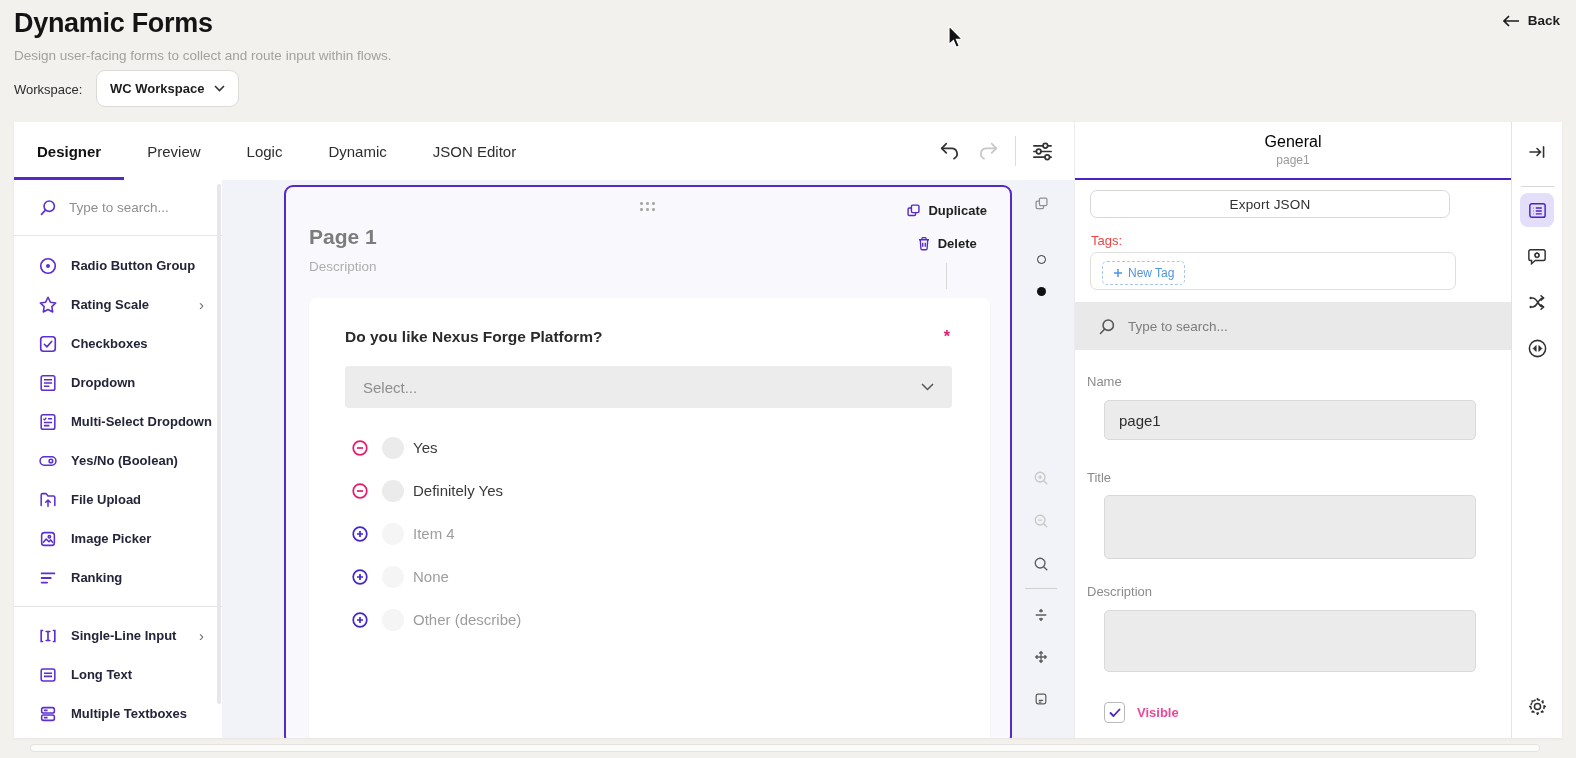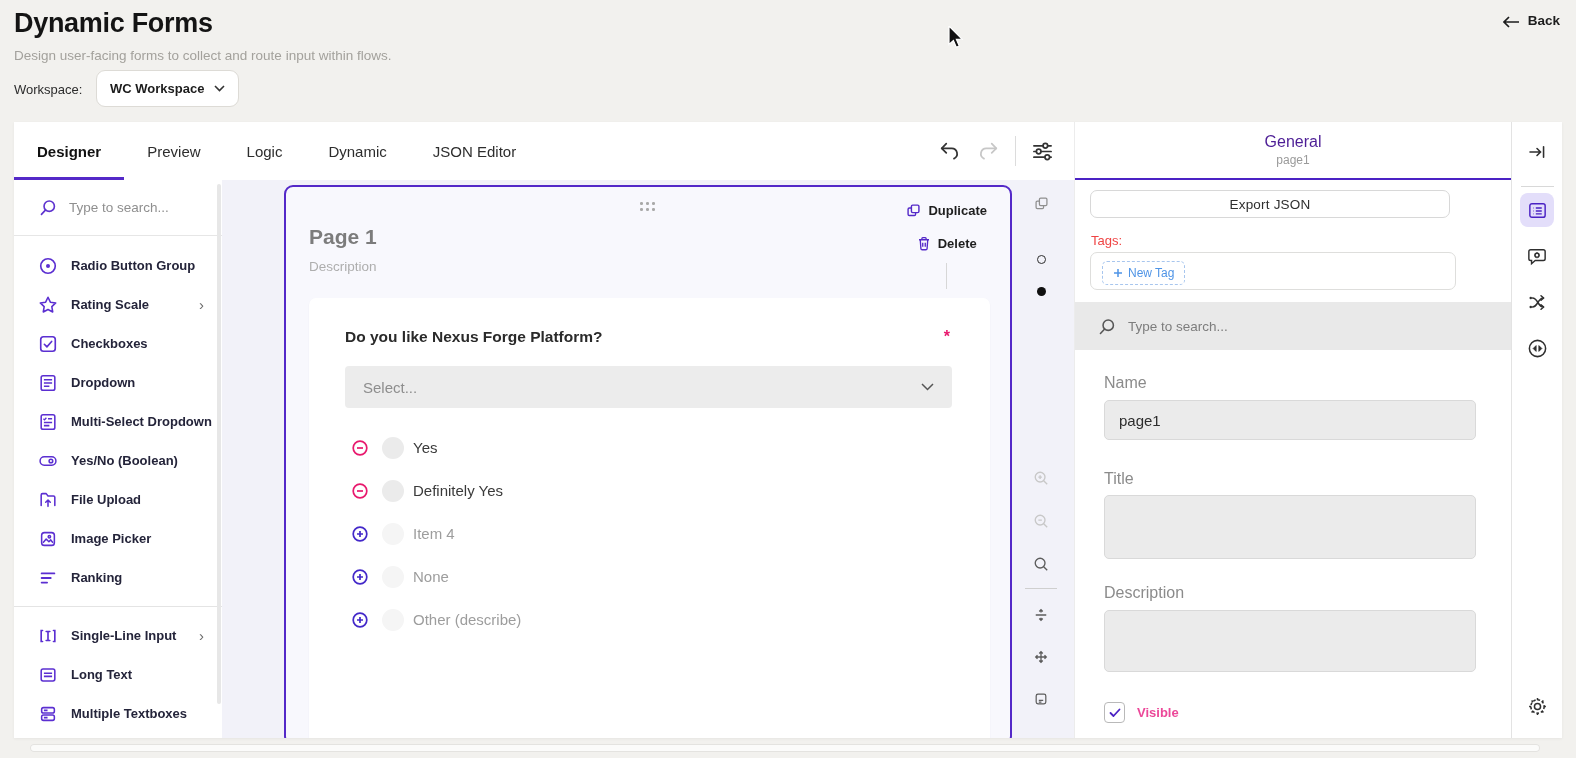--- a/index.html
+++ b/index.html
@@ -13,21 +13,21 @@
   
   .page-title { position:absolute; left:14px; top:8px; font-size:27px; font-weight:800; color:#141414; letter-spacing:-.3px; }
   .page-subtitle { position:absolute; left:14px; top:48px; font-size:13.5px; color:#a3a19c; }
   .workspace-label { position:absolute; left:14px; top:82px; font-size:13px; color:#2c2c2c; }
   .workspace-select {
     position:absolute; left:96px; top:70px; height:37px; min-width:122px;
     background:#fff; border:1px solid #dddbd6; border-radius:9px;
     display:flex; align-items:center; gap:10px; padding:0 13px;
     font-size:13px; font-weight:700; color:#1c1c1c; cursor:pointer;
   }
-  .back-btn { position:absolute; right:16px; top:13px; display:flex; align-items:flex-end; gap:8px;
+  .back-btn { position:absolute; right:16px; top:13px; display:flex; align-items:center; gap:8px;
     font-size:13.5px; font-weight:700; color:#1d1d1d; cursor:pointer; }
 
   
   .studio { position:absolute; left:14px; top:122px; width:1548px; height:616px;
     background:#fff; box-shadow:0 1px 3px rgba(0,0,0,.05); }
 
   
   .tabs-bar { position:absolute; left:0; top:0; width:1060px; height:58px; background:#fff; display:flex; align-items:stretch; }
   .tab { display:flex; align-items:center; padding:0 23px; font-size:15px; color:#2d2d2d; cursor:pointer; position:relative; }
   .tab.active { font-weight:700; color:#111; }
@@ -93,37 +93,37 @@
   .strip-icon { position:absolute; left:806px; width:26px; display:flex; justify-content:center; color:#8f8f8f; cursor:pointer; }
   .strip-icon.light { color:#c8c8c8; }
   .strip-icon.dark { color:#5c5c5c; }
   .strip-divider { position:absolute; left:803px; width:32px; height:1px; background:#cfcfcf; }
   .nav-dot-outline { width:9px; height:9px; border:1.6px solid #2e2e2e; border-radius:50%; }
   .nav-dot-filled { width:9px; height:9px; background:#101010; border-radius:50%; }
 
   
   .prop-panel { position:absolute; left:1060px; top:0; width:437px; bottom:0; background:#fff; border-left:1px solid #ececec; }
   .prop-header { height:58px; border-bottom:2px solid #4b22c4; display:flex; flex-direction:column; align-items:center; justify-content:center; }
-  .prop-title { font-size:16px; color:#4c1d95; }
+  .prop-title { font-size:16px; color:#000000; }
   .prop-subtitle { font-size:12px; color:#9a9a9a; margin-top:2px; }
   .prop-body { position:absolute; left:0; right:0; top:60px; bottom:0; }
   .export-btn { position:absolute; left:15px; top:8px; width:360px; height:28px; background:#fff;
     border:1px solid #d8d8d8; border-radius:7px; display:flex; align-items:center; justify-content:center;
     font-size:13.5px; color:#2f2f2f; letter-spacing:.2px; cursor:pointer; }
   .tags-label { position:absolute; left:16px; top:51px; font-size:13px; color:#ef4444; }
   .tags-box { position:absolute; left:15px; top:70px; width:366px; height:38px; border:1px solid #dededc; border-radius:7px; background:#fff; }
   .new-tag-btn { position:absolute; left:11px; top:8px; padding:4px 10px; border:1.5px dashed #a8c6ee; border-radius:5px;
     color:#4f94e6; font-size:12px; display:flex; align-items:center; gap:5px; cursor:pointer; }
   .prop-search { position:absolute; left:0; right:0; top:120px; height:48px; background:#e9e9e9;
     display:flex; align-items:center; gap:12px; padding:0 0 0 22px; }
   .prop-search svg { color:#565656; }
   .prop-search input { border:none; outline:none; background:transparent; font-size:13.5px; color:#444; width:260px;
     font-family:"Liberation Sans","DejaVu Sans",sans-serif; }
   .prop-search input::placeholder { color:#7d7d7d; }
-  .field-label { position:absolute; left:29px; font-size:16px; color:#8b8b8b; }
+  .field-label { position:absolute; left:12px; font-size:13px; color:#8b8b8b; }
   .field-input { position:absolute; left:29px; width:372px; background:#ebebeb; border:1px solid #d9d9d9;
     border-radius:5px; font-size:15px; color:#2e2e2e; padding:0 14px; outline:none;
     font-family:"Liberation Sans","DejaVu Sans",sans-serif; }
   textarea.field-input { resize:none; padding-top:8px; }
   .visible-row { position:absolute; left:29px; top:520px; display:flex; align-items:center; gap:12px; }
   .checkbox { width:21px; height:21px; background:#fff; border:1px solid #b9b9b9; border-radius:4px;
     display:flex; align-items:center; justify-content:center; color:#4b22c4; cursor:pointer; }
   .visible-label { font-size:13px; color:#ec4899;font-weight:bold; }
 
   

